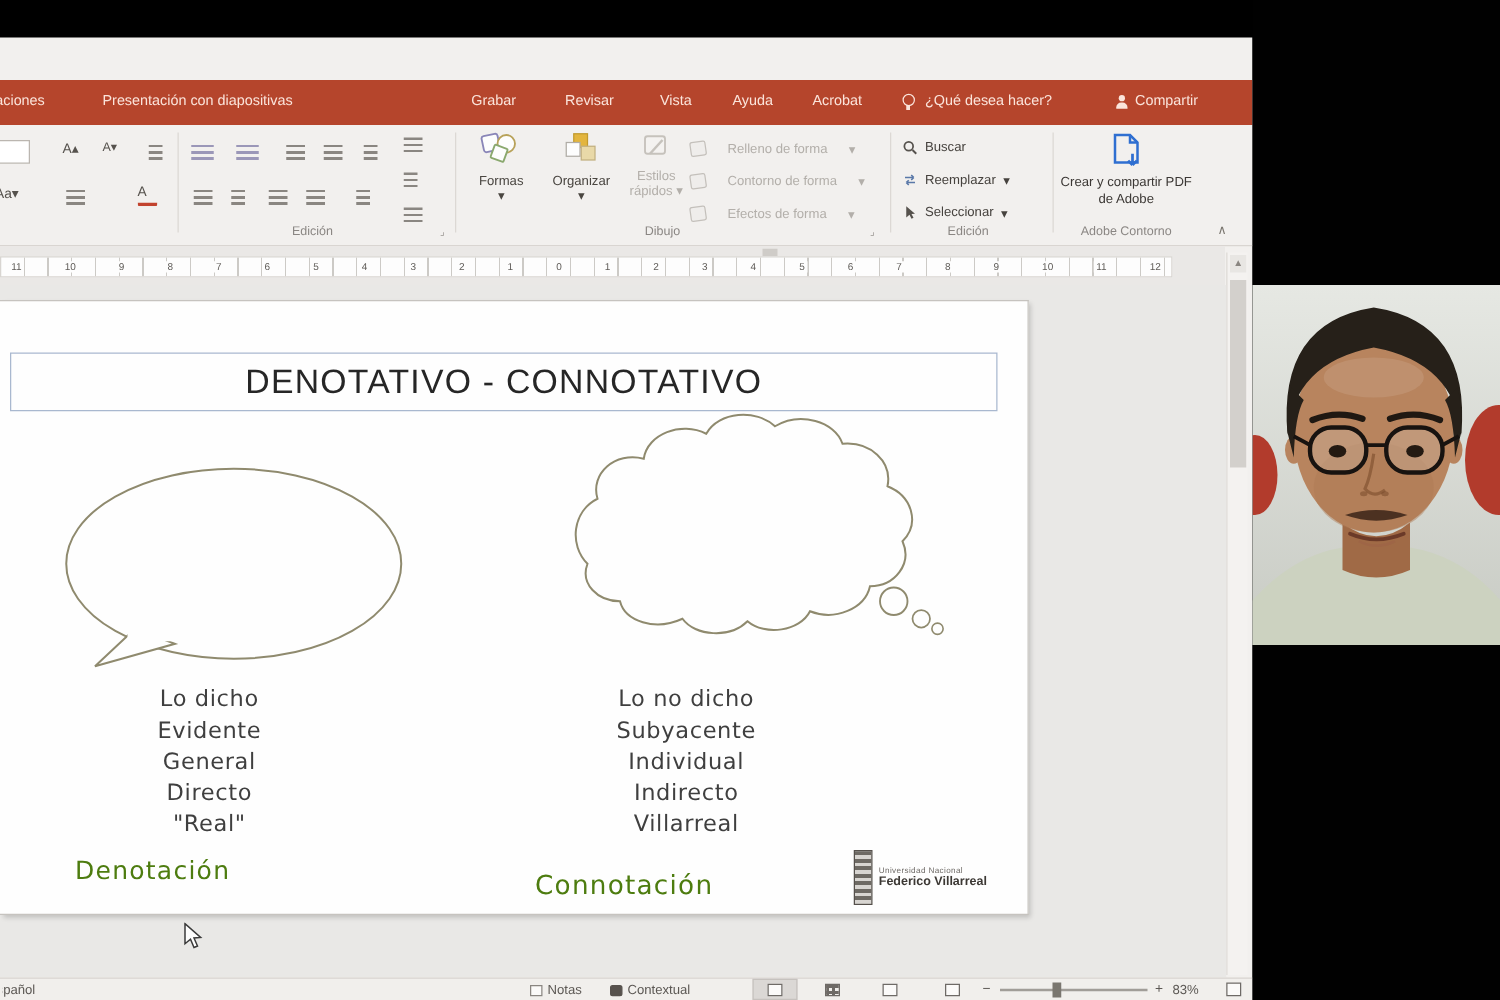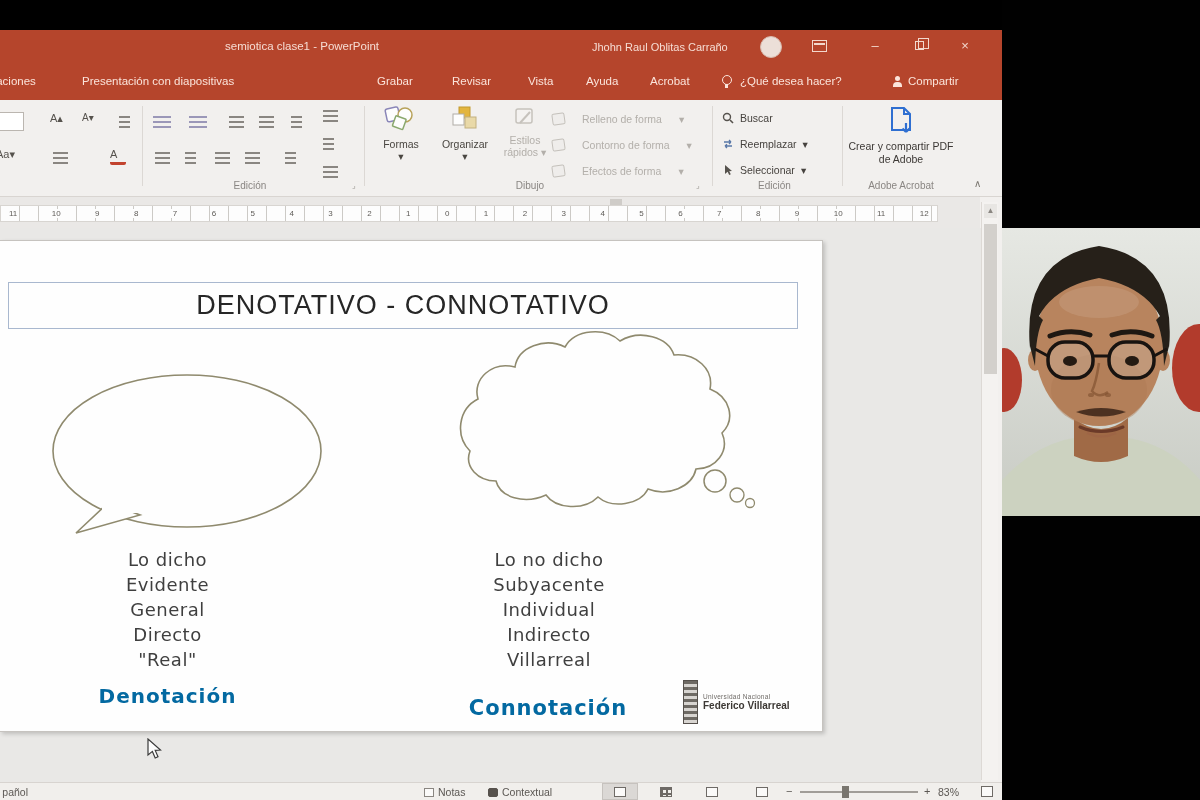--- a/index.html
+++ b/index.html
@@ -66,22 +66,22 @@
   
   .slide { position:absolute; left:0; top:12px; width:823px; height:492px; background:#fefefe;
            border:1px solid #c6c3bf; border-left:none; box-shadow:2px 2px 4px rgba(0,0,0,0.18); }
   .slide-titlebox { position:absolute; left:8px; top:41px; width:790px; height:47px; border:1.5px solid #a9b8cf;
                     display:flex; align-items:center; justify-content:center; }
   .slide-title { font-size:27px; letter-spacing:1px; color:#262626; font-family:"Liberation Sans",sans-serif; }
   .shape-svg { position:absolute; left:0; top:0; width:823px; height:492px; }
   .txtcol { position:absolute; text-align:center; font-family:"DejaVu Sans",sans-serif; font-size:18px;
             font-weight:500; color:#3f3f3f; line-height:25px; letter-spacing:0.5px; }
   .txtcol span { display:block; }
-  .col-label { position:absolute; text-align:center; font-family:"DejaVu Sans",sans-serif; font-weight:bold;
-               color:#0369a1; letter-spacing:1px; }
+  .col-label { position:absolute; text-align:left; font-family:"DejaVu Sans",sans-serif; font-weight:normal;
+               color:#4d7c0f; letter-spacing:1px; }
   .uni-logo { position:absolute; left:683px; top:437px; width:134px; height:47px; display:flex; gap:5px; align-items:center; }
   .uni-icon { width:15px; height:44px; border:1px solid #55504b;
               background:repeating-linear-gradient(to bottom,#6e6a64 0 3px,#d8d5d1 3px 6px); }
   .uni-text1 { font-size:6.5px; color:#6e6a66; letter-spacing:0.3px; white-space:nowrap; }
   .uni-text2 { font-size:10px; font-weight:bold; color:#3c3834; white-space:nowrap; }
 
   
   .statusbar { position:absolute; left:0; top:752px; width:100%; height:18px; background:#f1efec; border-top:1px solid #d8d4d0;
                font-size:10.5px; color:#5c5854; }
   .clip-left { position:absolute; left:2px; top:3px; width:26px; overflow:hidden; direction:rtl; white-space:nowrap; }
@@ -105,29 +105,20 @@
 
   .cursor { position:absolute; left:146px; top:738px; }
 </style>
 </head>
 <body>
 
 <div class="stage">
 
   <div class="ppt">
 
-    <div class="titlebar">
-      <span class="doc-title">semiotica clase1 - PowerPoint</span>
-      <span class="tb-user">Jhohn Raul Oblitas Carraño</span>
-      <span class="tb-avatar"></span>
-      <span class="ribbonopt-icon"></span>
-      <span class="tb-ctl" style="left:860px;">–</span>
-      <span class="restore-box" style="left:915px;"></span>
-      <span class="tb-ctl" style="left:950px;">×</span>
-    </div>
 
     <div class="tabsrow">
       <span class="rtab" style="left:-30px;">Animaciones</span>
       <span class="rtab" style="left:82px;">Presentación con diapositivas</span>
       <span class="rtab" style="left:377px;">Grabar</span>
       <span class="rtab" style="left:452px;">Revisar</span>
       <span class="rtab" style="left:528px;">Vista</span>
       <span class="rtab" style="left:586px;">Ayuda</span>
       <span class="rtab" style="left:650px;">Acrobat</span>
       <span class="tellme-bulb"></span>
@@ -268,21 +259,21 @@
       <span class="rdiv" style="left:842px;"></span>
 
       <div style="position:absolute;left:884px;top:5px;">
         <svg width="34" height="32" viewBox="0 0 34 32">
           <path d="M8 3 H20 L26 9 V25 H8 Z" fill="none" stroke="#2f6fd1" stroke-width="2"></path>
           <path d="M20 3 V9 H26" fill="none" stroke="#2f6fd1" stroke-width="2"></path>
           <path d="M22 18 V27 M22 27 L18.5 23.5 M22 27 L25.5 23.5" stroke="#2f6fd1" stroke-width="2.2" fill="none"></path>
         </svg>
       </div>
       <div class="adobe-cap">Crear y compartir PDF de Adobe</div>
-      <span class="grp-label" style="left:845px;width:112px;">Adobe Acrobat</span>
+      <span class="grp-label" style="left:845px;width:112px;">Adobe Contorno</span>
 
       <span class="collapse-chevron">∧</span>
     </div>
 
     <div class="rulerbar">
       <span class="ruler-marker"></span>
       <div class="ruler-band">
           <span class="rn">11</span>
           <span class="rn">10</span>
           <span class="rn">9</span>

